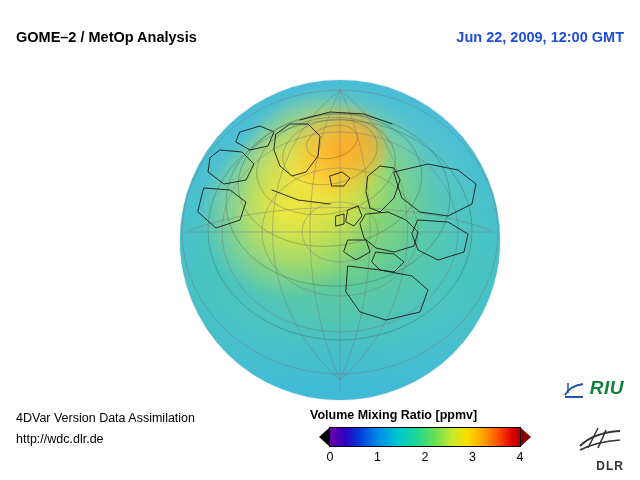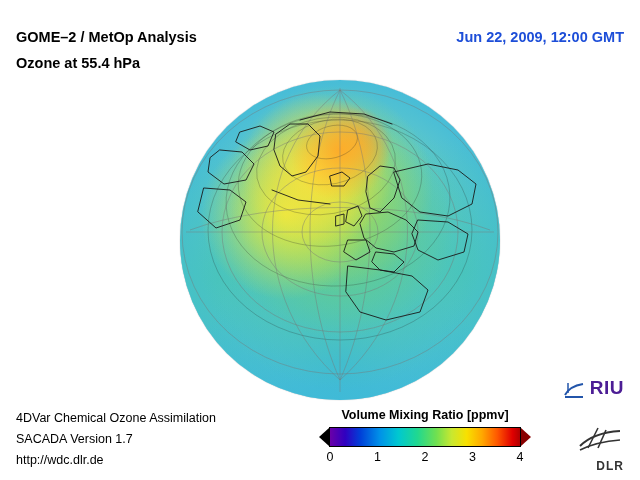--- a/index.html
+++ b/index.html
@@ -62,21 +62,21 @@
   
   .foot-left{
     position:absolute;left:16px;top:400px;
     font-size:12.5px;color:#000;line-height:21px;
   }
   
   .cb-block{
     position:absolute;left:310px;top:400px;width:230px;
   }
   .cb-title{
-    font-size:12.5px;font-weight:bold;color:#000;text-align:center;
+    font-size:12.5px;font-weight:bold;color:#000;
     margin-bottom:5px;
   }
   .cb-bar-row{display:flex;align-items:center;justify-content:center;}
   .cb-arrow-l,.cb-arrow-r{
     width:0;height:0;border-top:9px solid transparent;border-bottom:9px solid transparent;
   }
   .cb-arrow-l{border-right:10px solid #000;}
   .cb-arrow-r{border-left:10px solid #880000;}
   .cb-bar{
     width:190px;height:18px;border:1px solid #000;
@@ -90,38 +90,37 @@
   }
   .cb-ticks span{
     position:absolute;top:0;transform:translateX(-50%);
     font-size:12.5px;color:#000;
   }
   
   .riu-logo{
     position:absolute;right:16px;top:370px;text-align:right;
   }
   .riu-text{
-    font-size:19px;font-weight:bold;color:#4c1d95;
+    font-size:19px;font-weight:bold;font-style:italic;color:#15803d;
     letter-spacing:0.5px;line-height:19px;
   }
   .dlr-logo{
     position:absolute;right:16px;top:418px;text-align:right;width:64px;
   }
   .dlr-text{
     font-size:12px;font-weight:bold;color:#333;letter-spacing:1px;margin-top:1px;
   }
 </style>
 </head>
 <body>
 
 <div class="frame">
 
   <div class="hdr-left">
     <div>GOME–2 / MetOp Analysis</div>
-    <div>Ozone at 55.4 hPa</div>
   </div>
 
   <div class="hdr-right">
     <div>Jun 22, 2009, 12:00 GMT</div>
   </div>
 
   <div class="globe-wrap">
     <div class="globe">
       <div class="field"></div>
 
@@ -184,22 +183,21 @@
           <path d="M120 40 L150 32 L184 34 L212 44"></path>
           <path d="M92 110 L118 120 L150 124"></path>
         </g>
       </svg>
 
       <div class="limb"></div>
     </div>
   </div>
 
   <div class="foot-left">
-    <div>4DVar Chemical Ozone Assimilation</div>
-    <div>SACADA Version 1.7</div>
+    <div>4DVar Version Data Assimilation</div>
     <div>http://wdc.dlr.de</div>
   </div>
 
   <div class="cb-block">
     <div class="cb-title">Volume Mixing Ratio [ppmv]</div>
     <div class="cb-bar-row">
       <div class="cb-arrow-l"></div>
       <div class="cb-bar"></div>
       <div class="cb-arrow-r"></div>
     </div>

